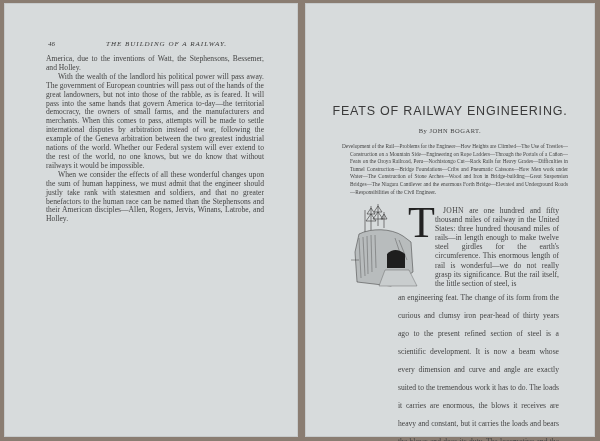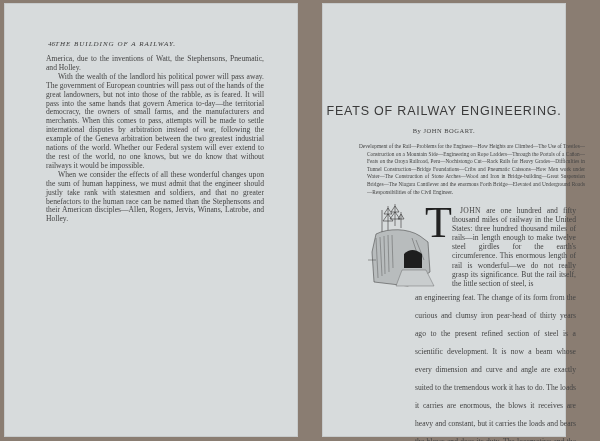--- a/index.html
+++ b/index.html
@@ -9,25 +9,25 @@
     position: relative;
     font-family: "Liberation Serif", "DejaVu Serif", serif;
     color: #3b3b3b;
   }
   .page {
     position: absolute;
     background: #d7dbdc;
     box-shadow: inset 0 0 0 1px #c7cbcc;
   }
   #left-page { left: 4px; top: 3px; width: 294px; height: 434px; }
-  #right-page { left: 322px; top: 3px; width: 244px; height: 434px; }
+  #right-page { left: 305px; top: 3px; width: 290px; height: 434px; }
 
   .running-head {
     position: absolute; left: 44px; top: 37px; width: 215px;
-    font-size: 7px; display: flex; justify-content: flex-start;
+    font-size: 7px; display: flex; justify-content: space-between;
   }
   .running-head .num { font-style: italic; }
   .running-head .title { font-style: italic; letter-spacing: 1px; margin-right: 36px; }
 
   .body-text {
     position: absolute; font-size: 7.6px; line-height: 8.9px;
     text-align: justify; color: #444;
   }
   .body-text p { margin: 0; text-indent: 0; }
   .body-text p.indent { text-indent: 12px; }
@@ -67,21 +67,21 @@
 </style>
 </head>
 <body>
 
 <div id="left-page" class="page">
   <div class="running-head">
     <span class="num">46</span>
     <span class="title">THE BUILDING OF A RAILWAY.</span>
   </div>
   <div id="left-body" class="body-text">
-    <p>America, due to the inventions of Watt, the Stephensons, Pneumatic, and Holley.</p>
+    <p>America, due to the inventions of Watt, the Stephensons, Bessemer, and Holley.</p>
     <p class="indent">With the wealth of the landlord his political power will pass away. The government of European countries will pass out of the hands of the great landowners, but not into those of the rabble, as is feared. It will pass into the same hands that govern America to-day—the territorial democracy, the owners of small farms, and the manufacturers and merchants. When this comes to pass, attempts will be made to settle international disputes by arbitration instead of war, following the example of the Geneva arbitration between the two greatest industrial nations of the world. Whether our Federal system will ever extend to the rest of the world, no one knows, but we do know that without railways it would be impossible.</p>
     <p class="indent">When we consider the effects of all these wonderful changes upon the sum of human happiness, we must admit that the engineer should justly take rank with statesmen and soldiers, and that no greater benefactors to the human race can be named than the Stephensons and their American disciples—Allen, Rogers, Jervis, Winans, Latrobe, and Holley.</p>
   </div>
 </div>
 
 <div id="right-page" class="page">
   <div class="article-title">FEATS OF RAILWAY ENGINEERING.</div>
   <div class="byline">By JOHN BOGART.</div>
   <div class="synopsis">Development of the Rail—Problems for the Engineer—How Heights are Climbed—The Use of Trestles—Construction on a Mountain Side—Engineering on Rope Ladders—Through the Portals of a Cañon—Feats on the Oroya Railroad, Peru—Nochistongo Cut—Rack Rails for Heavy Grades—Difficulties in Tunnel Construction—Bridge Foundations—Cribs and Pneumatic Caissons—How Men work under Water—The Construction of Stone Arches—Wood and Iron in Bridge-building—Great Suspension Bridges—The Niagara Cantilever and the enormous Forth Bridge—Elevated and Underground Roads—Responsibilities of the Civil Engineer.</div>
 

